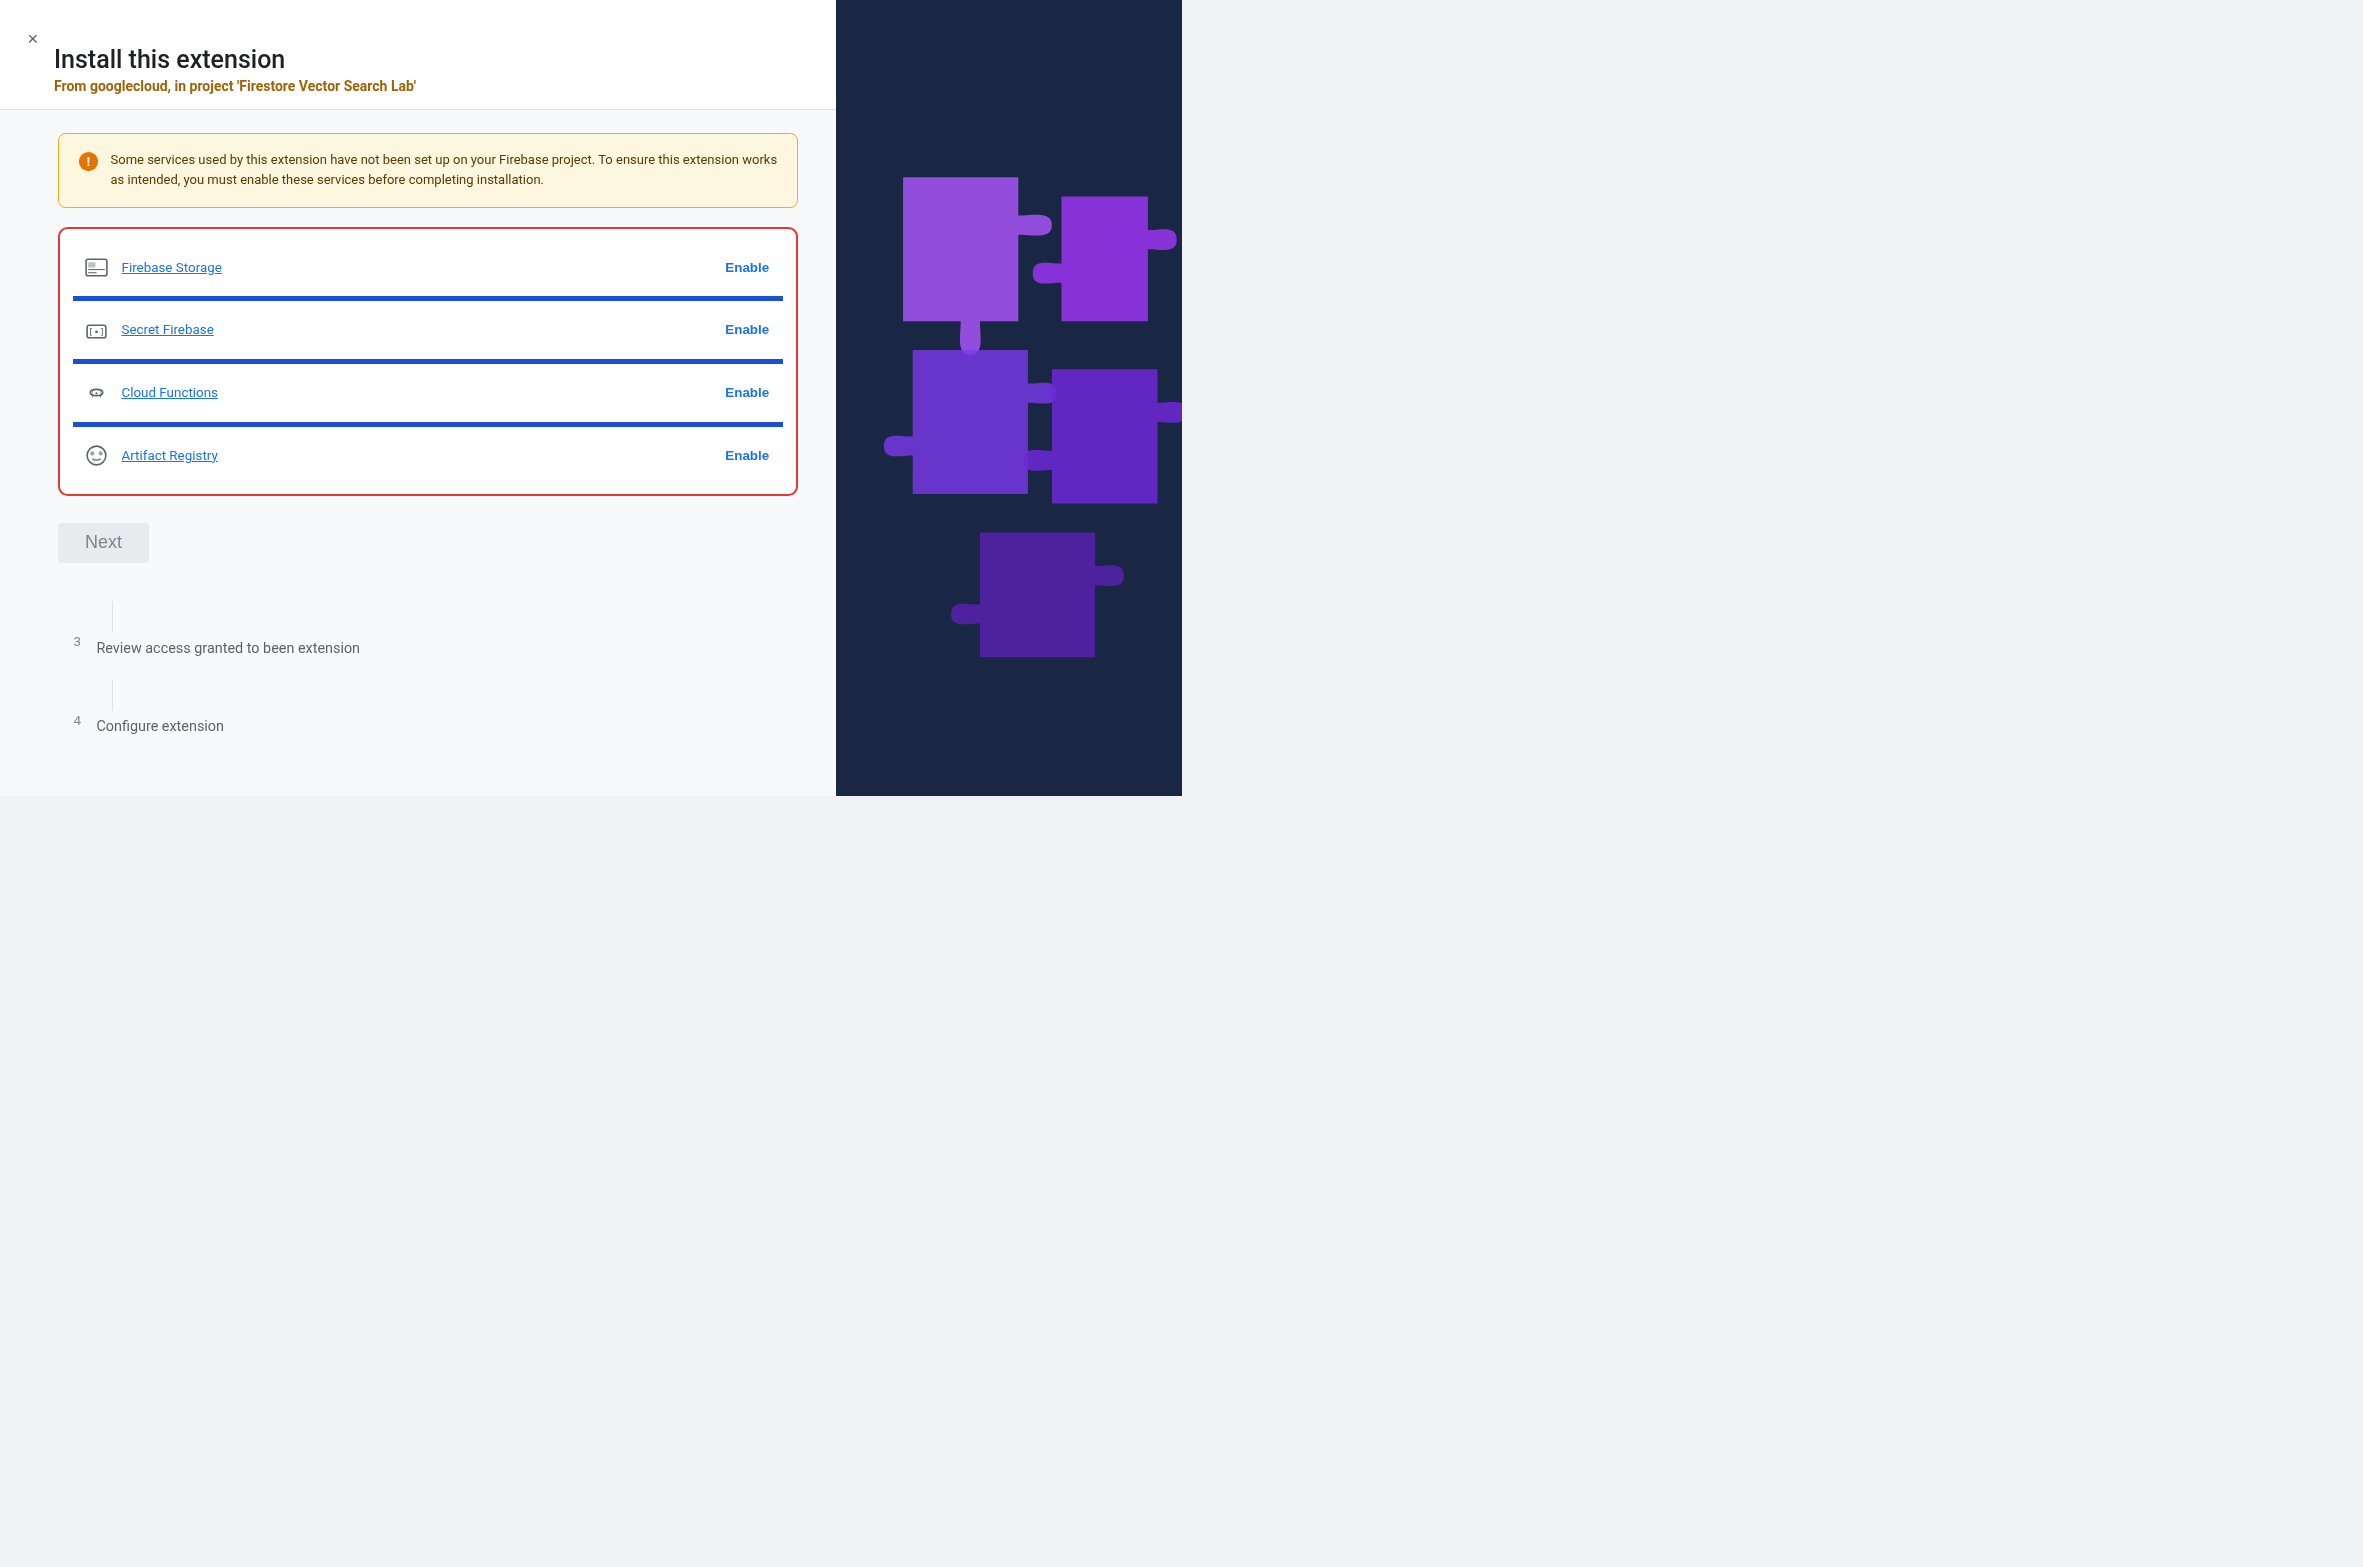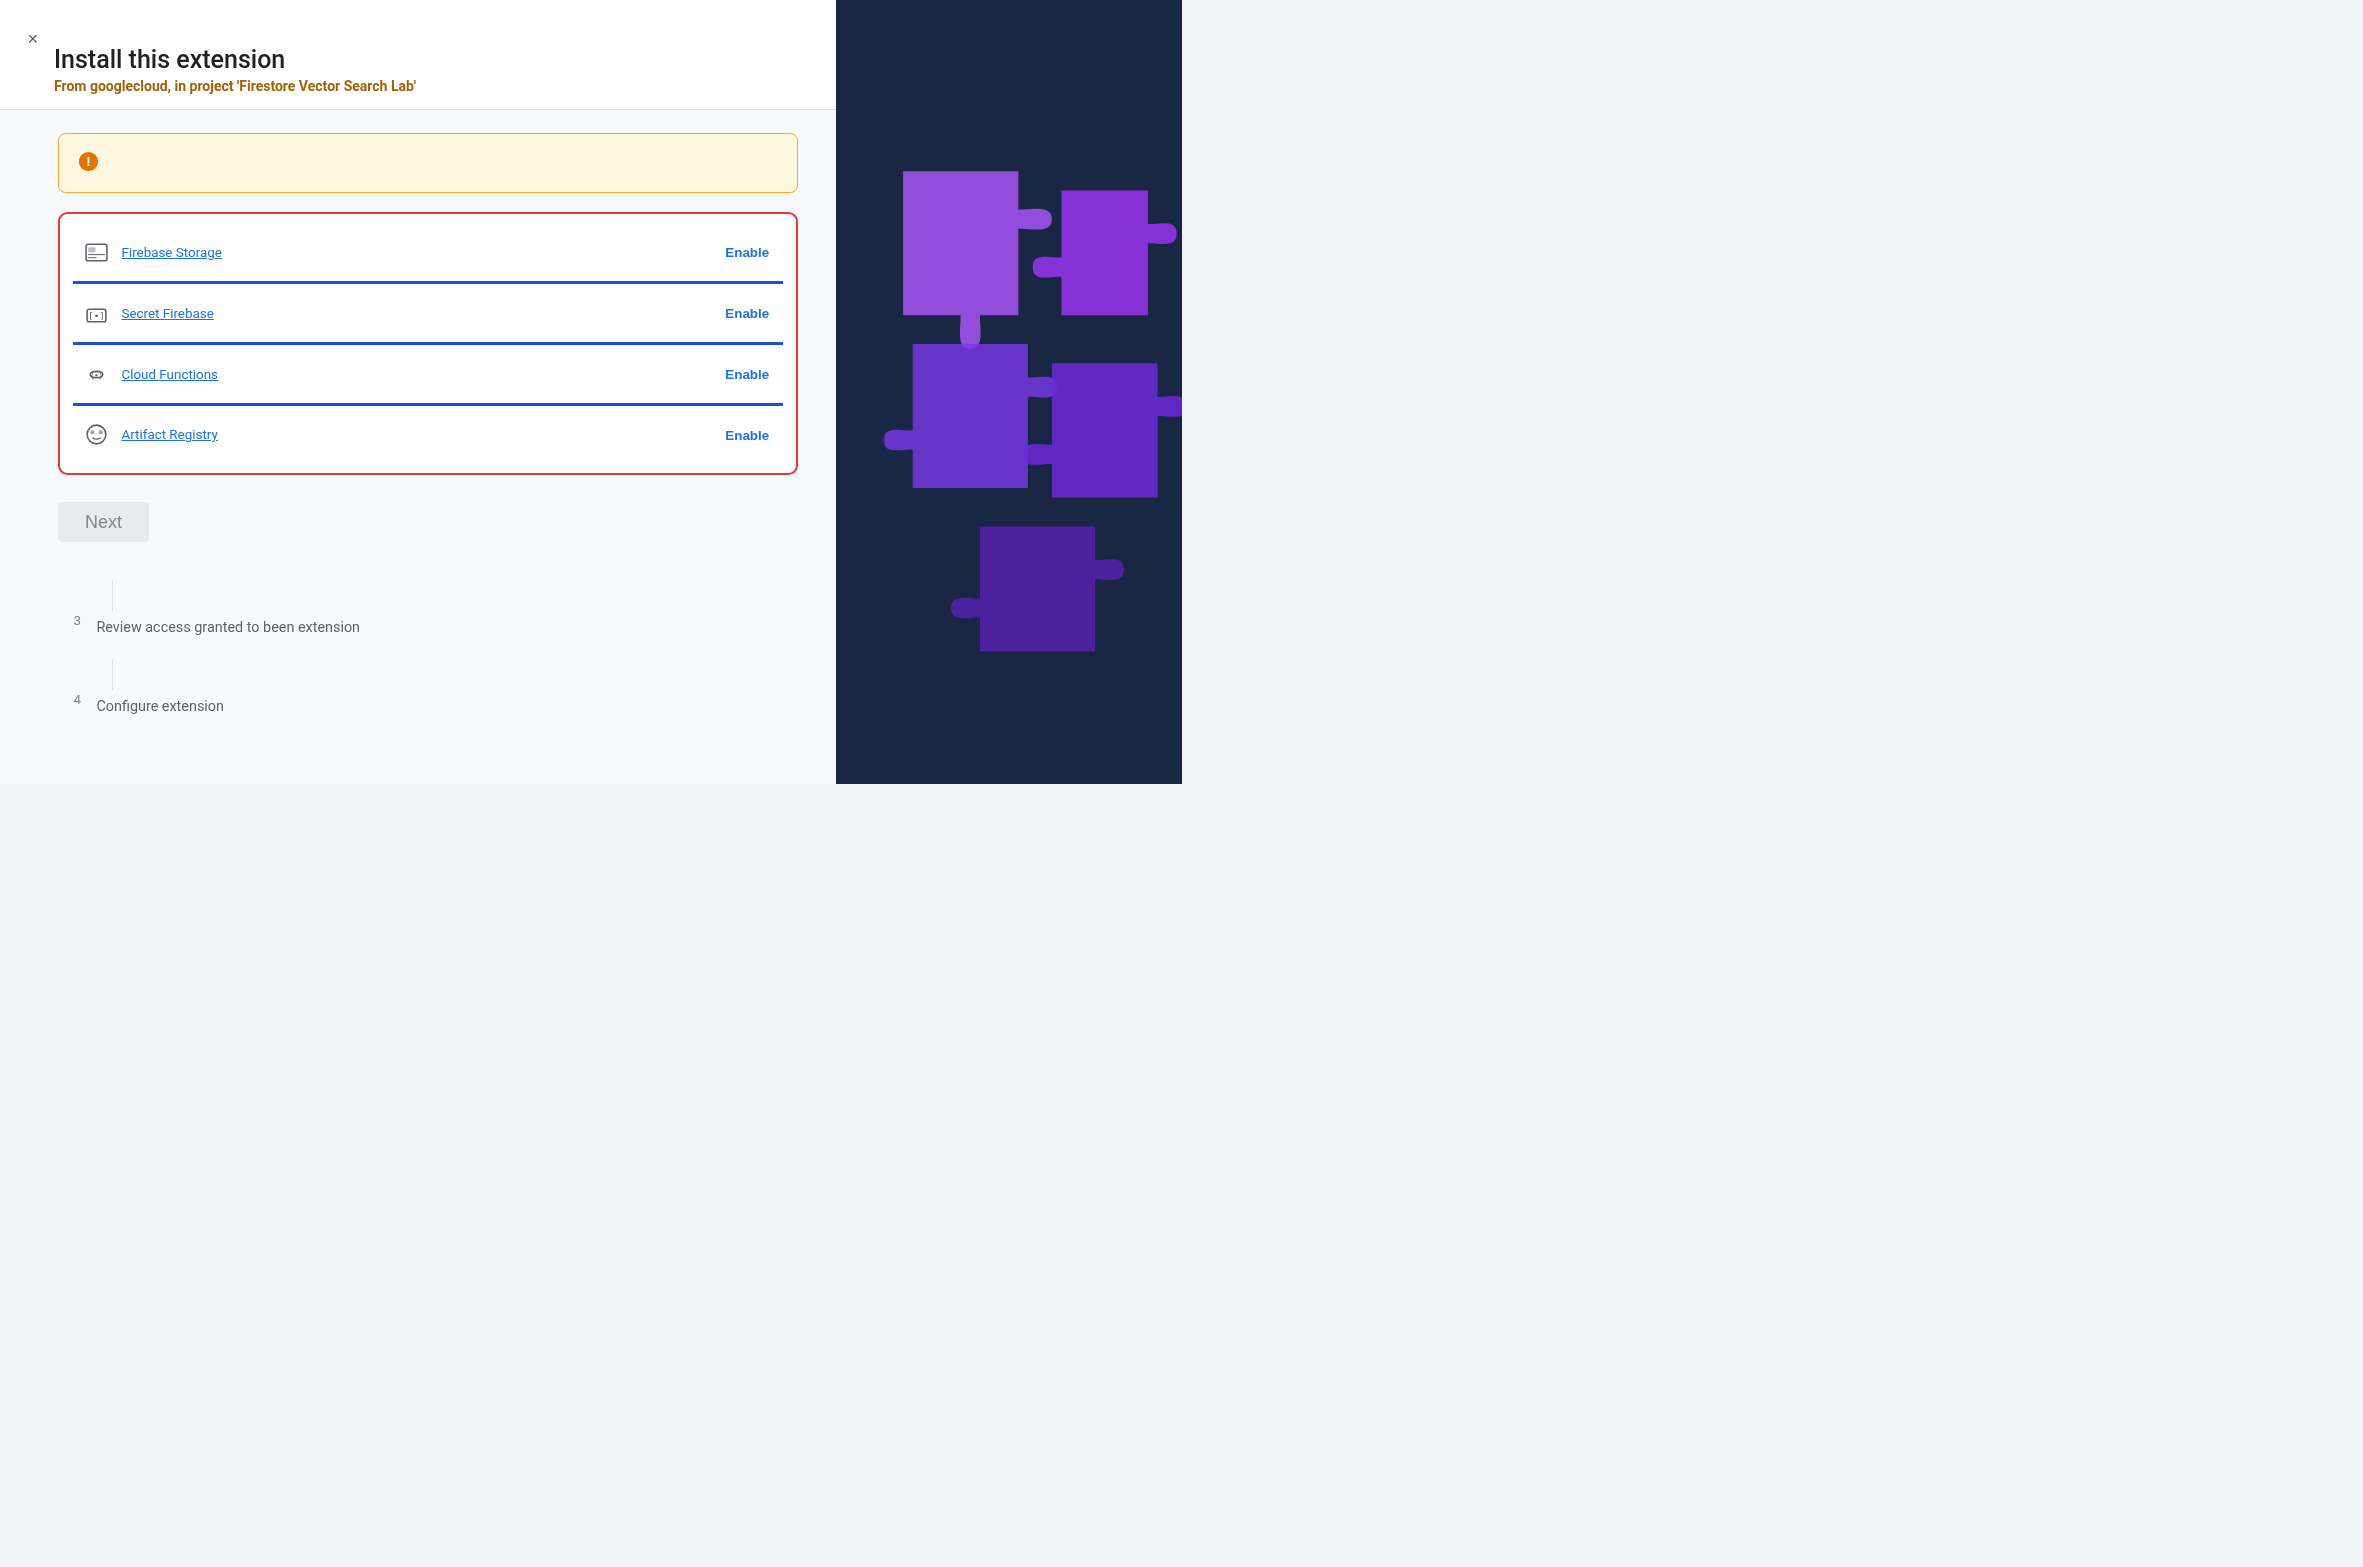--- a/index.html
+++ b/index.html
@@ -85,21 +85,21 @@
       background: #fff;
       padding: 9.6px 13.4px;
       margin-bottom: 27px;
     }
 
     .service-row {
       display: flex;
       align-items: center;
       justify-content: space-between;
       padding: 15.4px 9.6px;
-      border-bottom: 3px solid #1d4ed8;
+      border-bottom: 5px solid #1d4ed8;
     }
 
     .service-row:last-child {
       border-bottom: none;
       align-items: flex-end;
     }
 
     .service-left {
       display: flex;
       align-items: center;
@@ -226,20 +226,21 @@
   </div>
 
   <div class="content">
     <div class="warning-box">
       <div class="warning-icon">
         <svg width="21" height="21" viewBox="0 0 24 24" fill="none" style="font-size:20px">
           <circle cx="12" cy="12" r="11" fill="#e37400"></circle>
           <text x="12" y="17" text-anchor="middle" font-size="14" font-weight="bold" fill="white">!</text>
         </svg>
       </div>
+      <div class="warning-text">Some services used by this extension have not been set up on your Firebase project. To ensure this extension works as intended, you must enable these services before completing installation.</div>
     </div>
 
     <div class="services-container">
 
       <div class="service-row">
         <div class="service-left">
           <div class="service-icon">
             <svg width="25" height="25" viewBox="0 0 24 24" fill="none">
               <rect x="2" y="4" width="20" height="16" rx="2" fill="none" stroke="#5f6368" stroke-width="1.5"></rect>
               <rect x="4" y="7" width="7" height="5" rx="1" fill="#5f6368" opacity="0.4"></rect>

